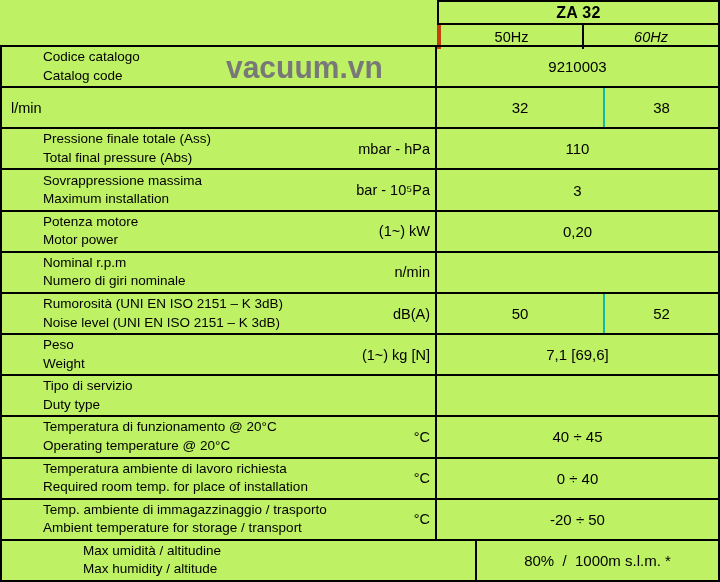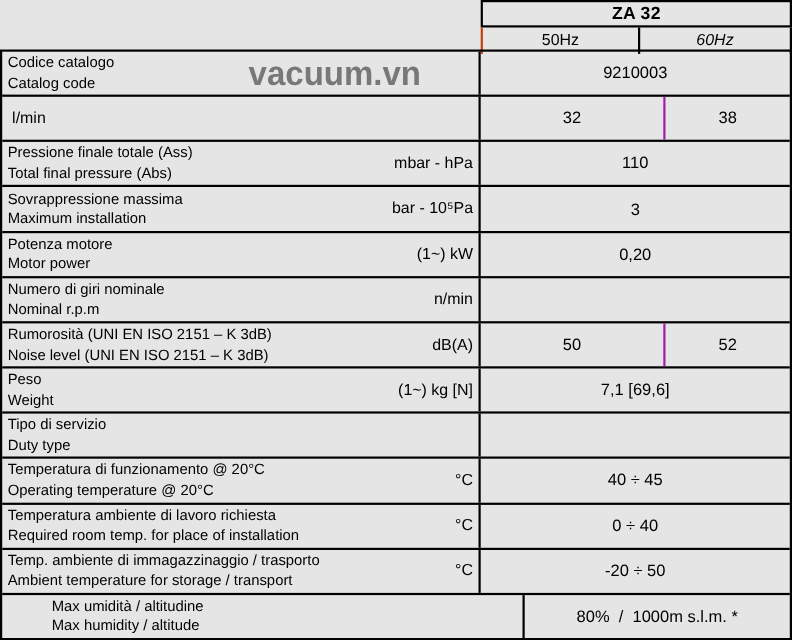--- a/index.html
+++ b/index.html
@@ -1,42 +1,42 @@
 <!DOCTYPE html>
 <html><head>
 <meta charset="utf-8">
 <style>
   * { margin:0; padding:0; box-sizing:border-box; }
   html,body { background:#ffffff; }
   body { font-family:"Liberation Sans", sans-serif; color:#000; }
-  .sheet { position:relative; width:720px; height:582px; background:#e5e5e5; overflow:hidden; }
+  .sheet { position:relative; width:720px; height:582px; background:#bef264; overflow:hidden; }
 
   
   .model-block { position:absolute; left:437px; top:0; width:283px; }
   .model-box { height:25px; border:2px solid #000; display:flex; align-items:center; justify-content:center;
                font-size:16px; font-weight:bold; letter-spacing:0.3px; }
-  .hz-row { height:24px; border-left:2px solid #c2410c; border-right:2px solid #000; display:flex; }
+  .hz-row { height:24px; border-left:4px solid #c2410c; border-right:2px solid #000; display:flex; }
   .hz-cell { display:flex; align-items:center; justify-content:center; font-size:14.5px; }
   .hz-cell.c1 { width:141px; }
   .hz-cell.c2 { flex:1; border-left:2px solid #000;font-style:italic; }
 
   
   .spec-table { position:absolute; left:0; top:45px; width:720px; height:537px;
                 border:2px solid #000; display:flex; flex-direction:column; }
   .row { flex:1; display:flex; border-bottom:2px solid #000; }
   .row:last-child { border-bottom:none;padding-left:40px; }
   .cell-label { flex:0 0 435px; border-right:2px solid #000; display:flex; align-items:center;
                 justify-content:space-between; padding:0 5px 0 5px; }
-  .labels { font-size:13.5px; line-height:18.5px; }
+  .labels { font-size:13.5px; line-height:18.5px;margin-left:36px; }
   .unit { font-size:14.5px; white-space:nowrap; padding-left:4px; }
   .cell-values { flex:1; display:flex; }
   .value-span { flex:1; display:flex; align-items:center; justify-content:center;
                 font-size:15px; white-space:pre; }
   .value-col1 { width:166px; display:flex; align-items:center; justify-content:center; font-size:15px; }
-  .value-col2 { flex:1; border-left:2px solid #a21caf; display:flex; align-items:center;
+  .value-col2 { flex:1; border-left:2px solid #14b8a6; display:flex; align-items:center;
                 justify-content:center; font-size:15px; }
 
   
   .watermark { position:absolute; left:226px; top:50px; font-size:30px; font-weight:bold;
                color:#787878; letter-spacing:0px; transform:scaleY(1.04); transform-origin:top left; }
 </style>
 </head>
 <body>
 
 <div class="sheet">
@@ -109,22 +109,22 @@
         <div class="unit">(1~) kW</div>
       </div>
       <div class="cell-values">
         <div class="value-span">0,20</div>
       </div>
     </div>
 
     <div class="row">
       <div class="cell-label">
         <div class="labels">
+          <div>Nominal r.p.m</div>
           <div>Numero di giri nominale</div>
-          <div>Nominal r.p.m</div>
         </div>
         <div class="unit">n/min</div>
       </div>
     </div>
 
     <div class="row">
       <div class="cell-label">
         <div class="labels">
           <div>Rumorosità (UNI EN ISO 2151 – K 3dB)</div>
           <div>Noise level (UNI EN ISO 2151 – K 3dB)</div>

